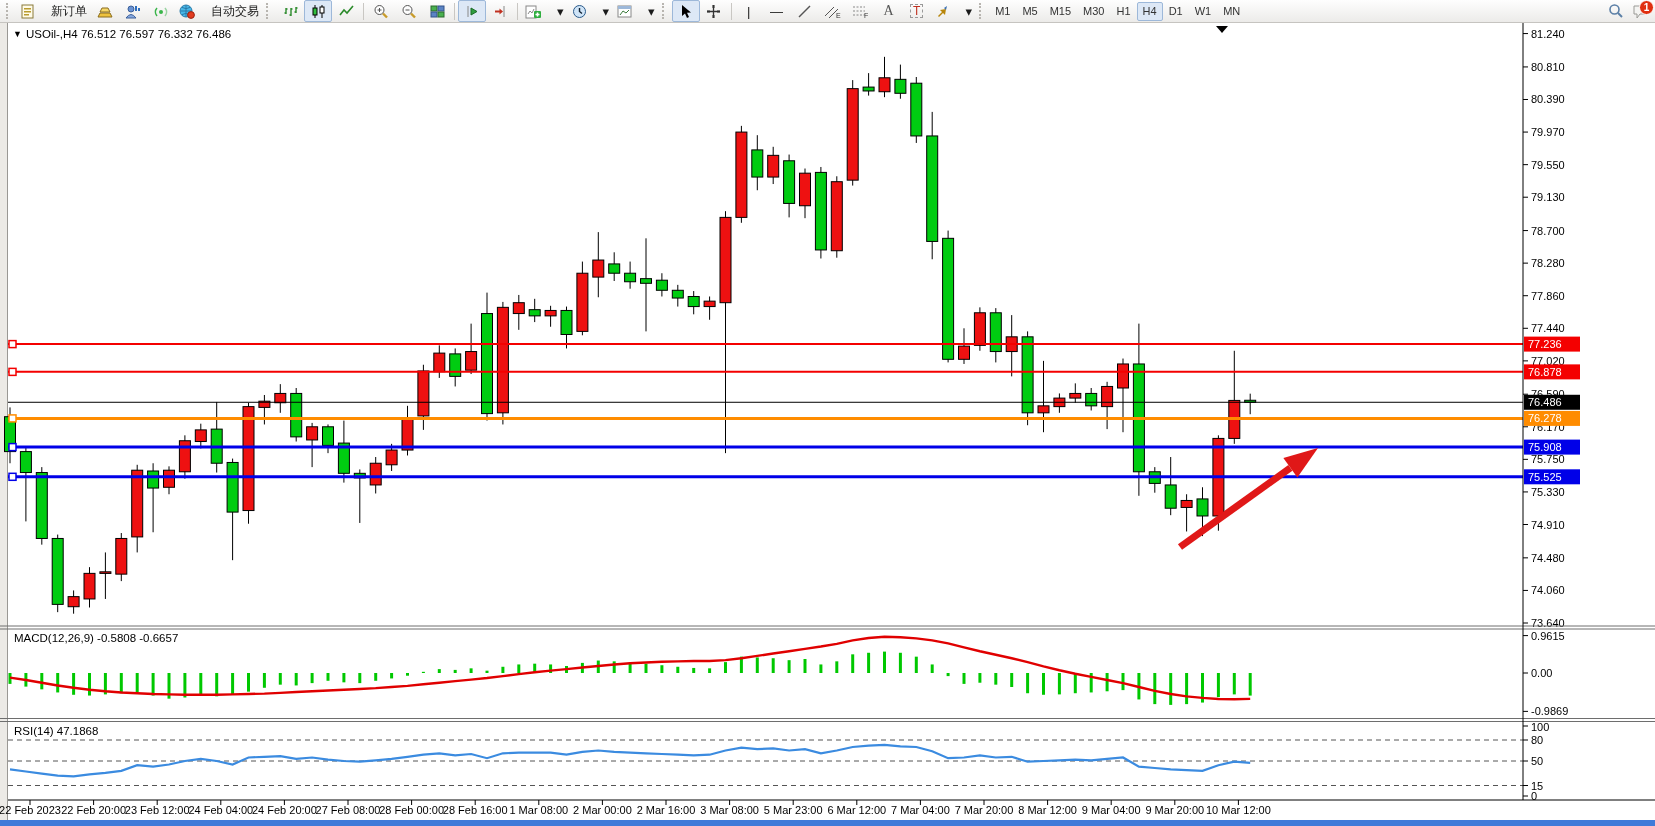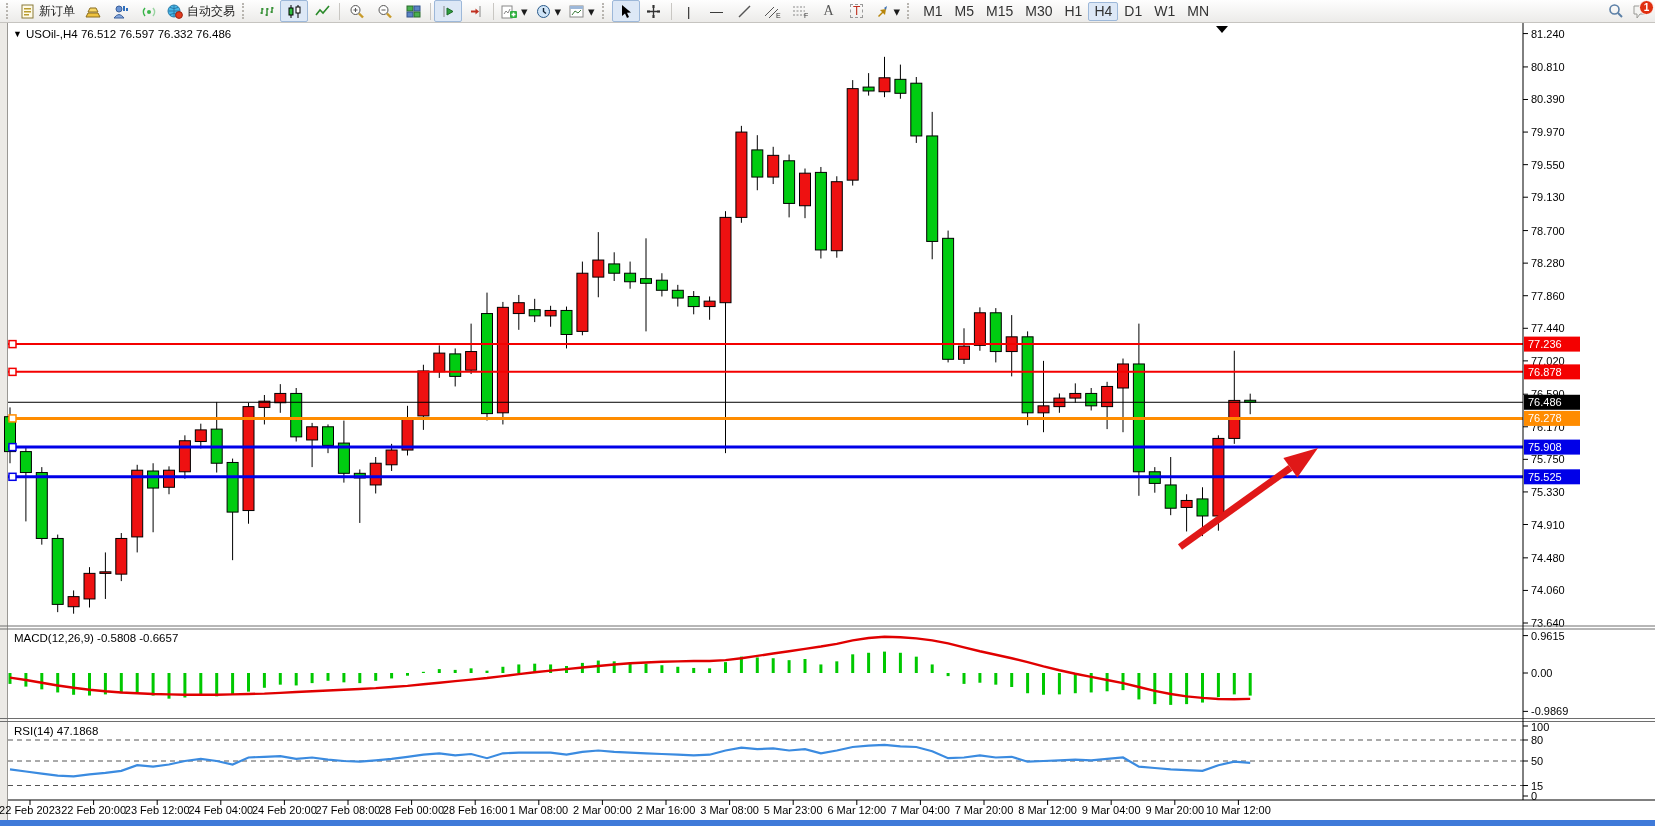--- a/index.html
+++ b/index.html
@@ -1,22 +1,22 @@
 <!DOCTYPE html>
 <html><head>
 <meta charset="utf-8">
 <style>
   html,body{margin:0;padding:0}
   body{width:1655px;height:826px;background:#fff;font-family:"Liberation Sans",sans-serif;position:relative;overflow:hidden}
   .toolbar{position:absolute;top:0;left:0;width:1655px;height:23px;background:linear-gradient(#fefefe,#ecebe9);border-bottom:1px solid #c6c4c0;display:flex;align-items:center;padding:0 3px;box-sizing:border-box;z-index:10}
-  .tbtn{height:20px;min-width:20px;display:flex;align-items:center;justify-content:center;gap:4px;padding:0 3px;border:1px solid transparent;border-radius:2px;font-size:12px;color:#1a1a1a;cursor:default;white-space:nowrap}
+  .tbtn{height:20px;min-width:20px;display:flex;align-items:center;justify-content:center;gap:16px;padding:0 3px;border:1px solid transparent;border-radius:2px;font-size:12px;color:#1a1a1a;cursor:default;white-space:nowrap}
   .tbtn.pressed{border:1px solid #9db8d9;background:#dde8f6}
   .grip{width:5px;height:16px;border-left:2px dotted #b8b5b0;margin:0 3px}
   .sep{width:1px;height:17px;background:#c9c7c3;margin:0 3px}
-  .tf-btn{font-size:14px;color:#333;padding:0 5px;height:17px;display:flex;align-items:center;border:1px solid transparent;border-radius:2px}
+  .tf-btn{font-size:11px;color:#333;padding:0 5px;height:17px;display:flex;align-items:center;border:1px solid transparent;border-radius:2px}
   .tf-btn.pressed{border:1px solid #9db8d9;background:#dde8f6}
   .glyph{font-size:13px;line-height:1}
   .right-group{margin-left:auto;display:flex;align-items:center}
   .chat-wrap{position:relative;width:22px;height:20px;display:flex;align-items:center;justify-content:center}
   .badge{position:absolute;top:-1px;right:-2px;background:#e03010;color:#fff;font-size:10px;font-weight:bold;border-radius:8px;min-width:13px;height:13px;display:flex;align-items:center;justify-content:center;border:1px solid #fff}
   svg text{font-family:"Liberation Sans",sans-serif}
   #chart-svg{position:absolute;top:0;left:0}
 </style>
 </head>
 <body>

